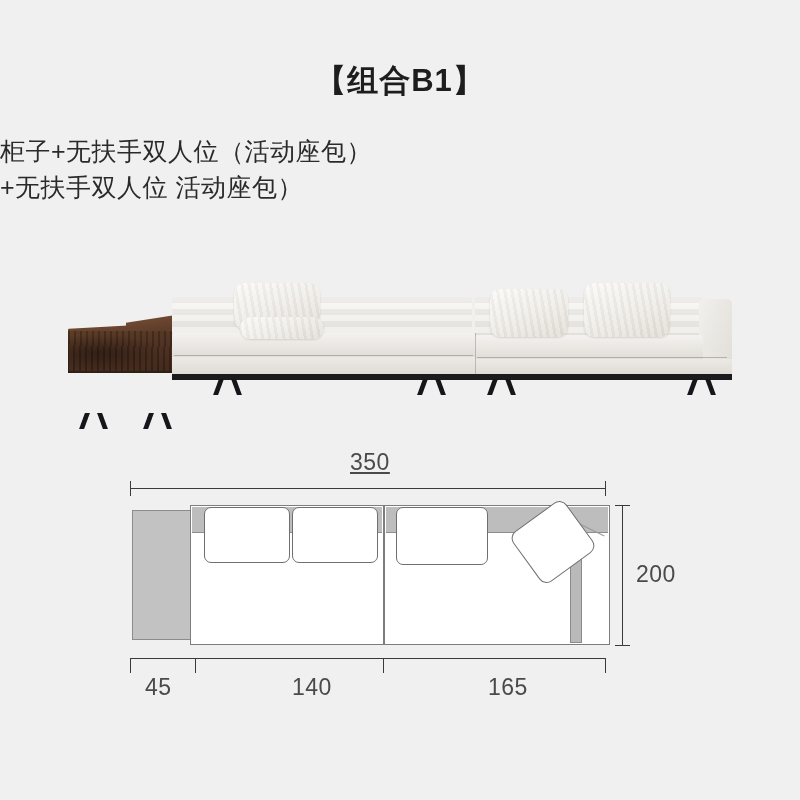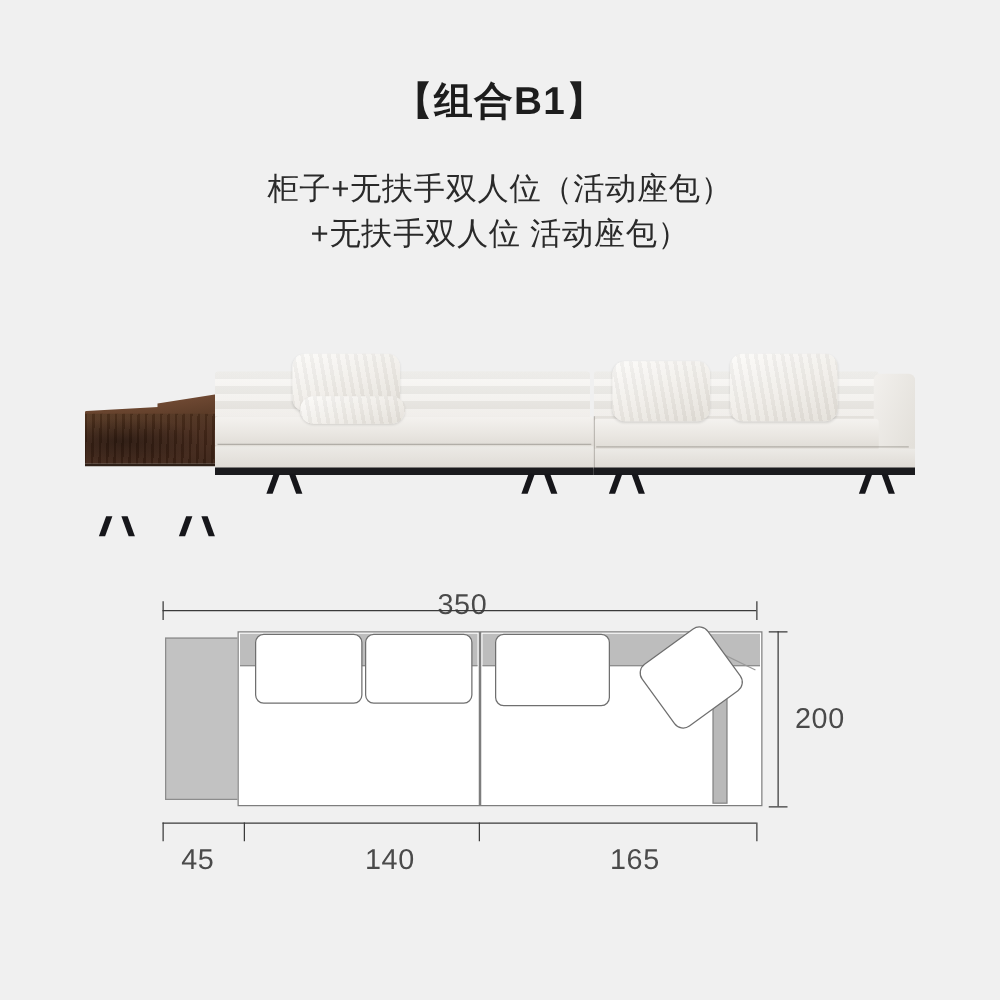--- a/index.html
+++ b/index.html
@@ -18,21 +18,21 @@
 
   
   .title {
     position: absolute; left: 0; top: 62px; width: 800px;
     text-align: center;
     font-size: 31px; font-weight: bold; letter-spacing: 1px;
     color: #1d1d1d; line-height: 1.2;
   }
   .subtitle {
     position: absolute; left: 0; top: 133px; width: 800px;
-    text-align: center;
+    text-align: left;
     font-size: 25px; color: #2a2a2a; line-height: 1.45;
     letter-spacing: .5px;
   }
   .subtitle div { white-space: nowrap; }
 
   
   .photo {
     position: absolute; left: 60px; top: 255px;
     width: 690px; height: 160px;
   }
@@ -226,21 +226,21 @@
         <div class="cab-leg leg-skewR" style="left:536px; top:96px; position:absolute;"></div>
 
         <div class="pillow" style="left:318px; top:6px; width:78px; height:48px;"></div>
         <div class="pillow" style="left:412px; top:0px; width:86px; height:54px;"></div>
       </div>
     </div>
   </div>
 
   <div class="diagram">
 
-    <div class="dimlabel" style="left:350px; top:30px;">350</div>
+    <div class="dimlabel" style="left:350px; top:9px;text-decoration:underline;">350</div>
     <div class="dimline h" style="left:130px; top:48px; width:475px;"></div>
     <div class="tick v" style="left:130px; top:41px;"></div>
     <div class="tick v" style="left:605px; top:41px;"></div>
 
     <div class="plan" style="left:130px; top:65px; width:480px; height:140px;">
 
       <div class="plan-cabinet" style="left:2px; top:5px; width:60px; height:130px;"></div>
 
       <div class="plan-module" style="left:60px; top:0px; width:194px; height:140px;"></div>
       <div class="plan-backband" style="left:62px; top:2px; width:190px; height:26px;"></div>

